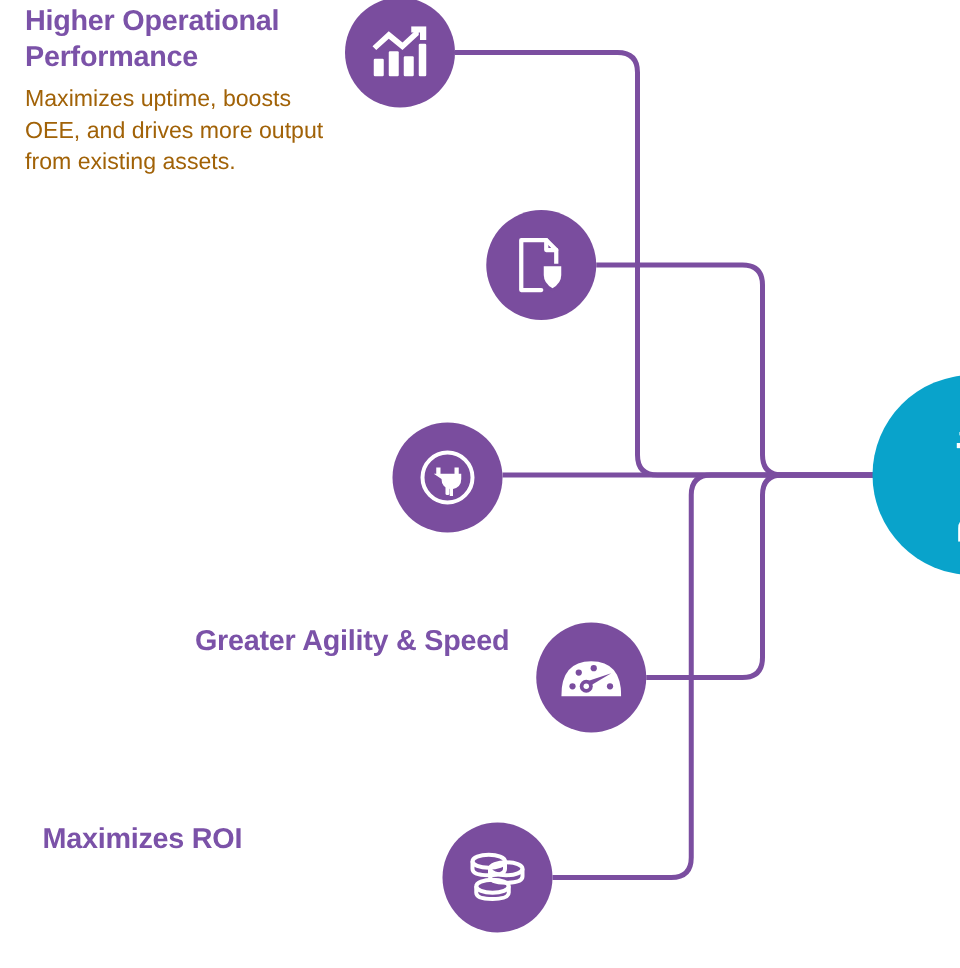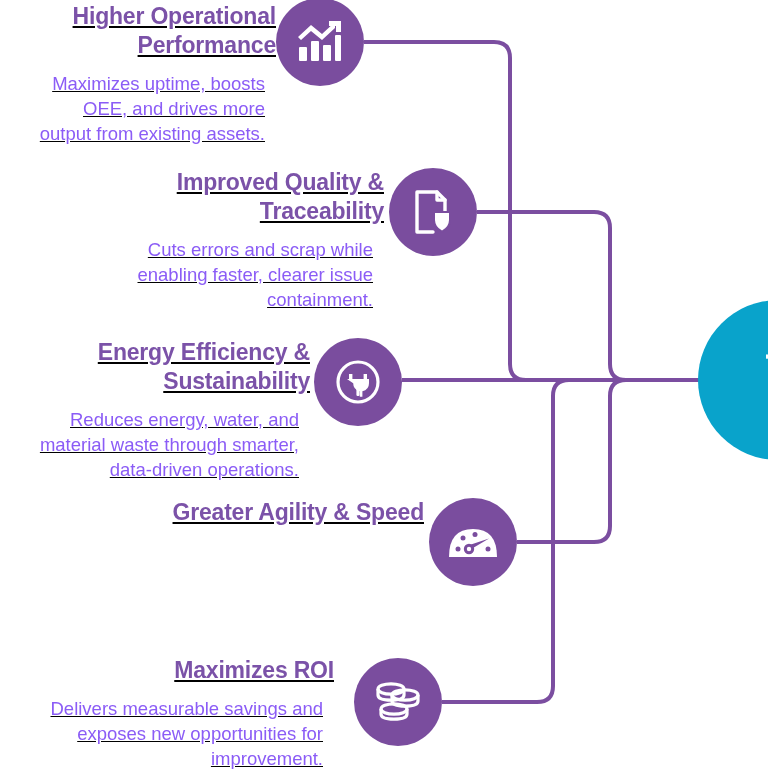--- a/index.html
+++ b/index.html
@@ -20,36 +20,34 @@
   .connectors {
     position: absolute;
     left: 0;
     top: 0;
     width: 768px;
     height: 774px;
     pointer-events: none;
   }
   .node-text {
     position: absolute;
-    text-align: right;
-    text-decoration: underline;
   }
   .node-title {
     color: #7b52a8;
     font-weight: bold;
     font-size: 23px;
     line-height: 29px;
     margin: 0 0 6px 0;
     letter-spacing: -0.2px;
   }
   .node-desc {
-    color: #8b5cf6;
+    color: #a16207;
     font-size: 18.5px;
     line-height: 25px;
-    margin: 11px;
+    margin: 0;
   }
   .icon-circle {
     position: absolute;
     width: 88px;
     height: 88px;
     border-radius: 50%;
     background: #7a4d9e;
     display: flex;
     align-items: center;
     justify-content: center;
@@ -108,56 +106,48 @@
           <rect x="14" y="20" width="8" height="20" rx="1"></rect>
           <rect x="26" y="24" width="8" height="16" rx="1"></rect>
           <rect x="38" y="14" width="6" height="26" rx="1"></rect>
           <path d="M1 16 L14 4 L25 13 L38 1 L38 7 L25 19 L14 10 L4 19 Z"></path>
           <path d="M32 0 H44 V11 H39 V5 H32 Z"></path>
         </g>
       </svg>
     </span>
   </div>
 
-  <div class="node-text" style="left:120px; top:168px; width:264px;">
-    <p class="node-title">Improved Quality &amp; Traceability</p>
-    <p class="node-desc">Cuts errors and scrap while enabling faster, clearer issue containment.</p>
-  </div>
   <div class="icon-circle" style="left:389px; top:168px;">
     <span>
       <svg width="40" height="46" viewBox="0 0 40 46">
         <g fill="none" stroke="#ffffff" stroke-width="3.4" stroke-linejoin="round" stroke-linecap="round">
           <path d="M4 3 H24 L32 11 V22 M4 3 V43 H20"></path>
           <path d="M24 3 V11 H32"></path>
         </g>
         <path d="M20 22 H38 V31 Q38 39 29 44 Q20 39 20 31 Z" fill="#7a4d9e"></path>
         <path d="M22 24 H36 V31 Q36 37.5 29 41.6 Q22 37.5 22 31 Z" fill="#ffffff"></path>
       </svg>
     </span>
   </div>
 
-  <div class="node-text" style="left:20px; top:338px; width:290px;">
-    <p class="node-title">Energy Efficiency &amp; Sustainability</p>
-    <p class="node-desc">Reduces energy, water, and material waste through smarter, data-driven operations.</p>
-  </div>
   <div class="icon-circle" style="left:314px; top:338px;">
     <span>
       <svg width="48" height="48" viewBox="0 0 48 48">
         <circle cx="24" cy="24" r="20" fill="none" stroke="#ffffff" stroke-width="3.2"></circle>
         <g fill="#ffffff">
           <path d="M15 16 h3.4 v6 h-3.4 z"></path>
           <path d="M29.6 16 h3.4 v6 h-3.4 z"></path>
           <path d="M13 21 h22 v4.2 q0 6.4 -6.6 8 v5.6 h-2.6 v-5.6 q-6.6 -1.6 -6.6 -8 z"></path>
           <rect x="22.4" y="29" width="3.2" height="9" rx="1.2"></rect>
         </g>
       </svg>
     </span>
   </div>
 
-  <div class="node-text" style="left:170px; top:498px; width:254px;">
+  <div class="node-text" style="left:156px; top:498px; width:254px;">
     <p class="node-title">Greater Agility &amp; Speed</p>
   </div>
   <div class="icon-circle" style="left:429px; top:498px;">
     <span>
       <svg width="48" height="34" viewBox="0 0 48 34">
         <path d="M0 32 Q0 4 24 4 Q48 4 48 32 Z" fill="#ffffff"></path>
         <g fill="#7a4d9e">
           <circle cx="9" cy="24" r="2.5"></circle>
           <circle cx="14" cy="13" r="2.5"></circle>
           <circle cx="26" cy="9.5" r="2.5"></circle>
@@ -165,21 +155,20 @@
           <path d="M40 13.5 L21.5 24.5 L19 20.5 Z"></path>
           <circle cx="20" cy="24" r="5.2"></circle>
         </g>
         <circle cx="20" cy="24" r="2.2" fill="#ffffff"></circle>
       </svg>
     </span>
   </div>
 
   <div class="node-text" style="left:34px; top:656px; width:300px;">
     <p class="node-title">Maximizes ROI</p>
-    <p class="node-desc">Delivers measurable savings and exposes new opportunities for improvement.</p>
   </div>
   <div class="icon-circle" style="left:354px; top:658px;">
     <span>
       <svg width="50" height="44" viewBox="0 0 50 44">
         <g fill="none" stroke="#ffffff" stroke-width="3.2" stroke-linejoin="round">
           <ellipse cx="18" cy="9" rx="13" ry="5.2"></ellipse>
           <path d="M5 9 v6 q0 5.2 13 5.2 q13 0 13 -5.2 v-6"></path>
           <ellipse cx="32" cy="15" rx="13" ry="5.2"></ellipse>
           <path d="M19 15 v6 q0 5.2 13 5.2 q13 0 13 -5.2 v-6"></path>
           <ellipse cx="21" cy="29" rx="13" ry="5.2"></ellipse>

